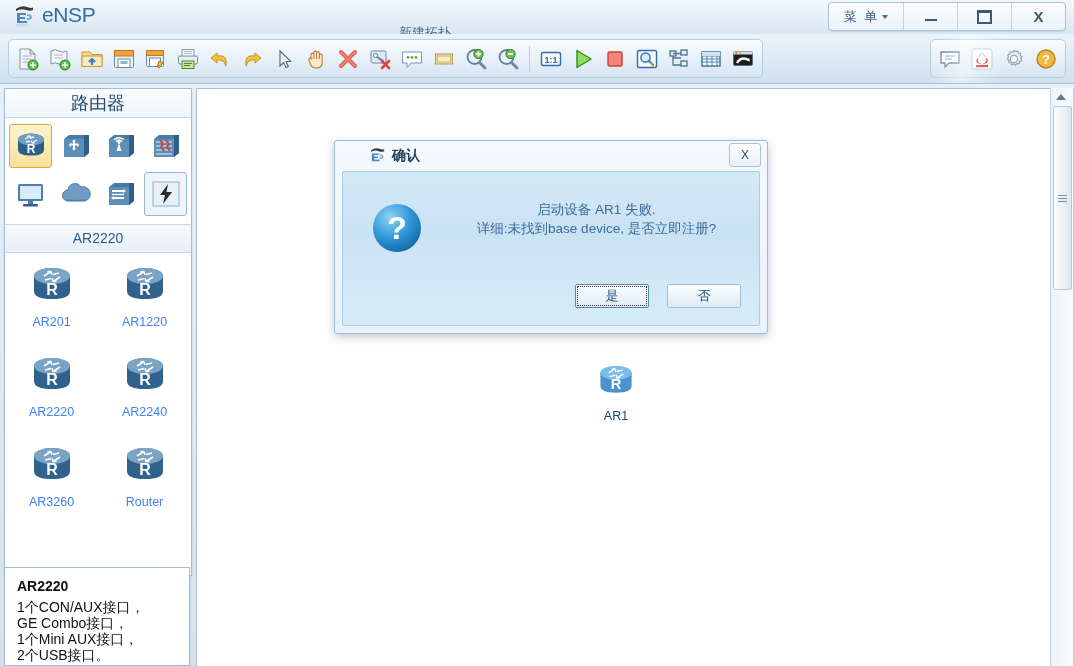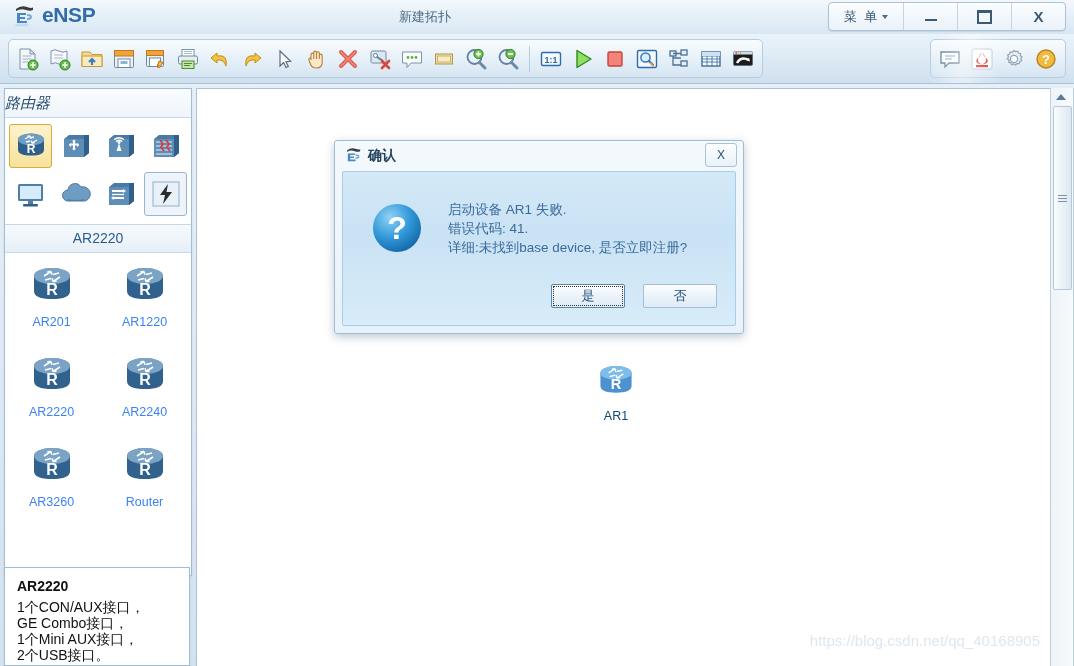--- a/index.html
+++ b/index.html
@@ -21,25 +21,25 @@
     position: absolute; left: 0; top: 0; width: 1074px; height: 34px;
     background: linear-gradient(180deg,#f3f8fc 0%, #e4eef7 55%, #d8e7f3 100%);
     border-bottom: 1px solid #b9cfe2;
   }
   .brand {
     position: absolute; left: 12px; top: 2px;
     display: flex; align-items: center; gap: 4px;
   }
   .brand-logo { width: 26px; height: 26px; position: relative; }
   .brand-text {
-    font-size: 21px; font-weight: bold; color: #2f6ca8;
+    font-size: 21px; font-weight: normal; color: #2f6ca8;
     letter-spacing: -0.4px; line-height: 26px;
   }
   .win-title {
-    position: absolute; left: 0; top: 0; width: 850px; height: 34px;
+    position: absolute; left: 0; top: 16px; width: 850px; height: 34px;
     line-height: 34px; text-align: center;
     font-size: 13px; color: #4a6a85;
   }
   .win-ctrls {
     position: absolute; right: 8px; top: 2px;
     display: flex; align-items: stretch; height: 27px;
     background: linear-gradient(180deg,#fbfdfe 0%,#eaf2f9 100%);
     border: 1px solid #a9c2d8; border-radius: 4px;
     box-shadow: 0 1px 1px rgba(0,0,0,.08);
   }
@@ -90,25 +90,24 @@
   }
   .tb-sep { width:1px; height:26px; background:#b6cde0; margin:0 5px; }
 
   
   .left-col { position:absolute; left:4px; top:88px; width:188px; }
   .panel {
     background:#ffffff; border:1px solid #9fbdd6;
     box-shadow: 0 1px 2px rgba(0,0,0,.08);
   }
   .panel-header {
-    height:28px; line-height:28px; 
-    font-size:15px; color:#25486b;
+    height:28px; line-height:28px; text-align:center;
+    font-size:18px; color:#25486b;
     background: linear-gradient(180deg,#fbfdff 0%, #eef5fb 100%);
     border-bottom:1px solid #c5d9e9;
-    font-style:italic;
   }
   .cat-grid {
     display:grid; grid-template-columns: repeat(4, 1fr);
     padding:6px 4px 8px 4px; gap:4px 2px; background:#fff;
   }
   .cat-cell {
     height:42px; display:flex; align-items:center; justify-content:center;
     cursor:pointer; border:1px solid transparent; border-radius:3px;
   }
   .cat-cell.selected {
@@ -185,20 +184,21 @@
   .vs-grip { width:9px; }
   .vs-grip span { display:block; height:1px; background:#7b93a8; margin:2px 0; }
 
   
   .dialog {
     position:absolute; left:334px; top:140px; width:408px; height:192px;
     background: linear-gradient(180deg,#f4f9fd 0%, #e9f2fa 100%);
     border:1px solid #9dbdd6; border-radius:3px;
     box-shadow: 0 3px 10px rgba(30,60,90,.28);
     z-index: 50;
+    padding-left: 24px;
   }
   .dlg-titlebar { position:relative; height:28px; }
   .dlg-icon { position:absolute; left:9px; top:4px; width:20px; height:20px; }
   .dlg-title {
     position:absolute; left:33px; top:4px;
     font-size:14px; font-weight:bold; color:#23445f; line-height:20px;
   }
   .dlg-close {
     position:absolute; right:6px; top:2px; width:30px; height:22px;
     background: linear-gradient(180deg,#fdfefe 0%,#e9f1f8 100%);
@@ -207,21 +207,21 @@
     font-size:12px; color:#2c4f6d; cursor:pointer;
   }
   .dlg-body {
     position:absolute; left:7px; top:30px; right:7px; bottom:7px;
     background: linear-gradient(180deg,#d4e9f7 0%, #c9e2f4 40%, #d8ecf9 100%);
     border:1px solid #a8cde6; border-radius:2px;
   }
   .dlg-qicon { position:absolute; left:28px; top:30px; width:52px; height:52px; }
   .dlg-msg {
     position:absolute; left:105px; top:28px; right:14px;
-    font-size:13.5px; color:#3a6b9c; line-height:19px;
+    font-size:13.5px; color:#3a6b9c; line-height:19px;text-align:center;
   }
   .dlg-msg div { white-space:nowrap; }
   .dlg-buttons {
     position:absolute; right:18px; bottom:17px;
     display:flex; gap:18px;
   }
   .dlg-btn {
     width:72px; height:22px;
     background: linear-gradient(180deg,#fdfefe 0%,#eaf2f9 55%, #e0ebf4 100%);
     border:1px solid #a0bed6; border-radius:2px;
@@ -681,21 +681,20 @@
         <path d="M8 13 v14 q0 7.5 17 7.5 q17 0 17 -7.5 v-14 Z" fill="#4b92cf"></path>
         <ellipse cx="25" cy="13" rx="17" ry="7.5" fill="#7dbdea"></ellipse>
         <path d="M17 13 l7 -4.5 M24 8.5 l-3.6 .4 M24 8.5 l.9 3.3" stroke="#fff" stroke-width="1.5" fill="none"></path>
         <path d="M33 14 l-7 4.5 M26 18.5 l3.6 -.4 M26 18.5 l-.9 -3.3" stroke="#fff" stroke-width="1.5" fill="none"></path>
         <path d="M18 17 l6 -1.5 M32 10 l-6 1.5" stroke="#fff" stroke-width="1.5" fill="none"></path>
         <text x="25" y="31" font-family="Liberation Sans, sans-serif" font-size="16" font-weight="bold" fill="#fff" text-anchor="middle">R</text>
       </svg>
       <span class="node-label">AR1</span>
     </div>
 
-    <div class="watermark">https://blog.csdn.net/qq_40168905</div>
   </div>
 
   <div class="vscroll">
     <div class="vs-arrow">
         <i></i>
       </div>
     <div class="vs-track">
       <div class="vs-thumb">
         <div class="vs-grip">
           <span></span>
@@ -731,21 +730,20 @@
               <stop offset="100%" stop-color="#1264a3"></stop>
             </radialGradient>
           </defs>
           <circle cx="26" cy="26" r="24" fill="url(#qg)"></circle>
           <text x="26" y="37" font-family="Liberation Sans, sans-serif" font-size="32" font-weight="bold" fill="#ffffff" text-anchor="middle">?</text>
         </svg>
       </span>
 
       <div class="dlg-msg">
         <div>启动设备 AR1 失败.</div>
-        <div>错误代码: 41.</div>
         <div>详细:未找到base device, 是否立即注册?</div>
       </div>
 
       <div class="dlg-buttons">
         <div class="dlg-btn focused">
           <span>是</span>
         </div>
         <div class="dlg-btn">
           <span>否</span>
         </div>

